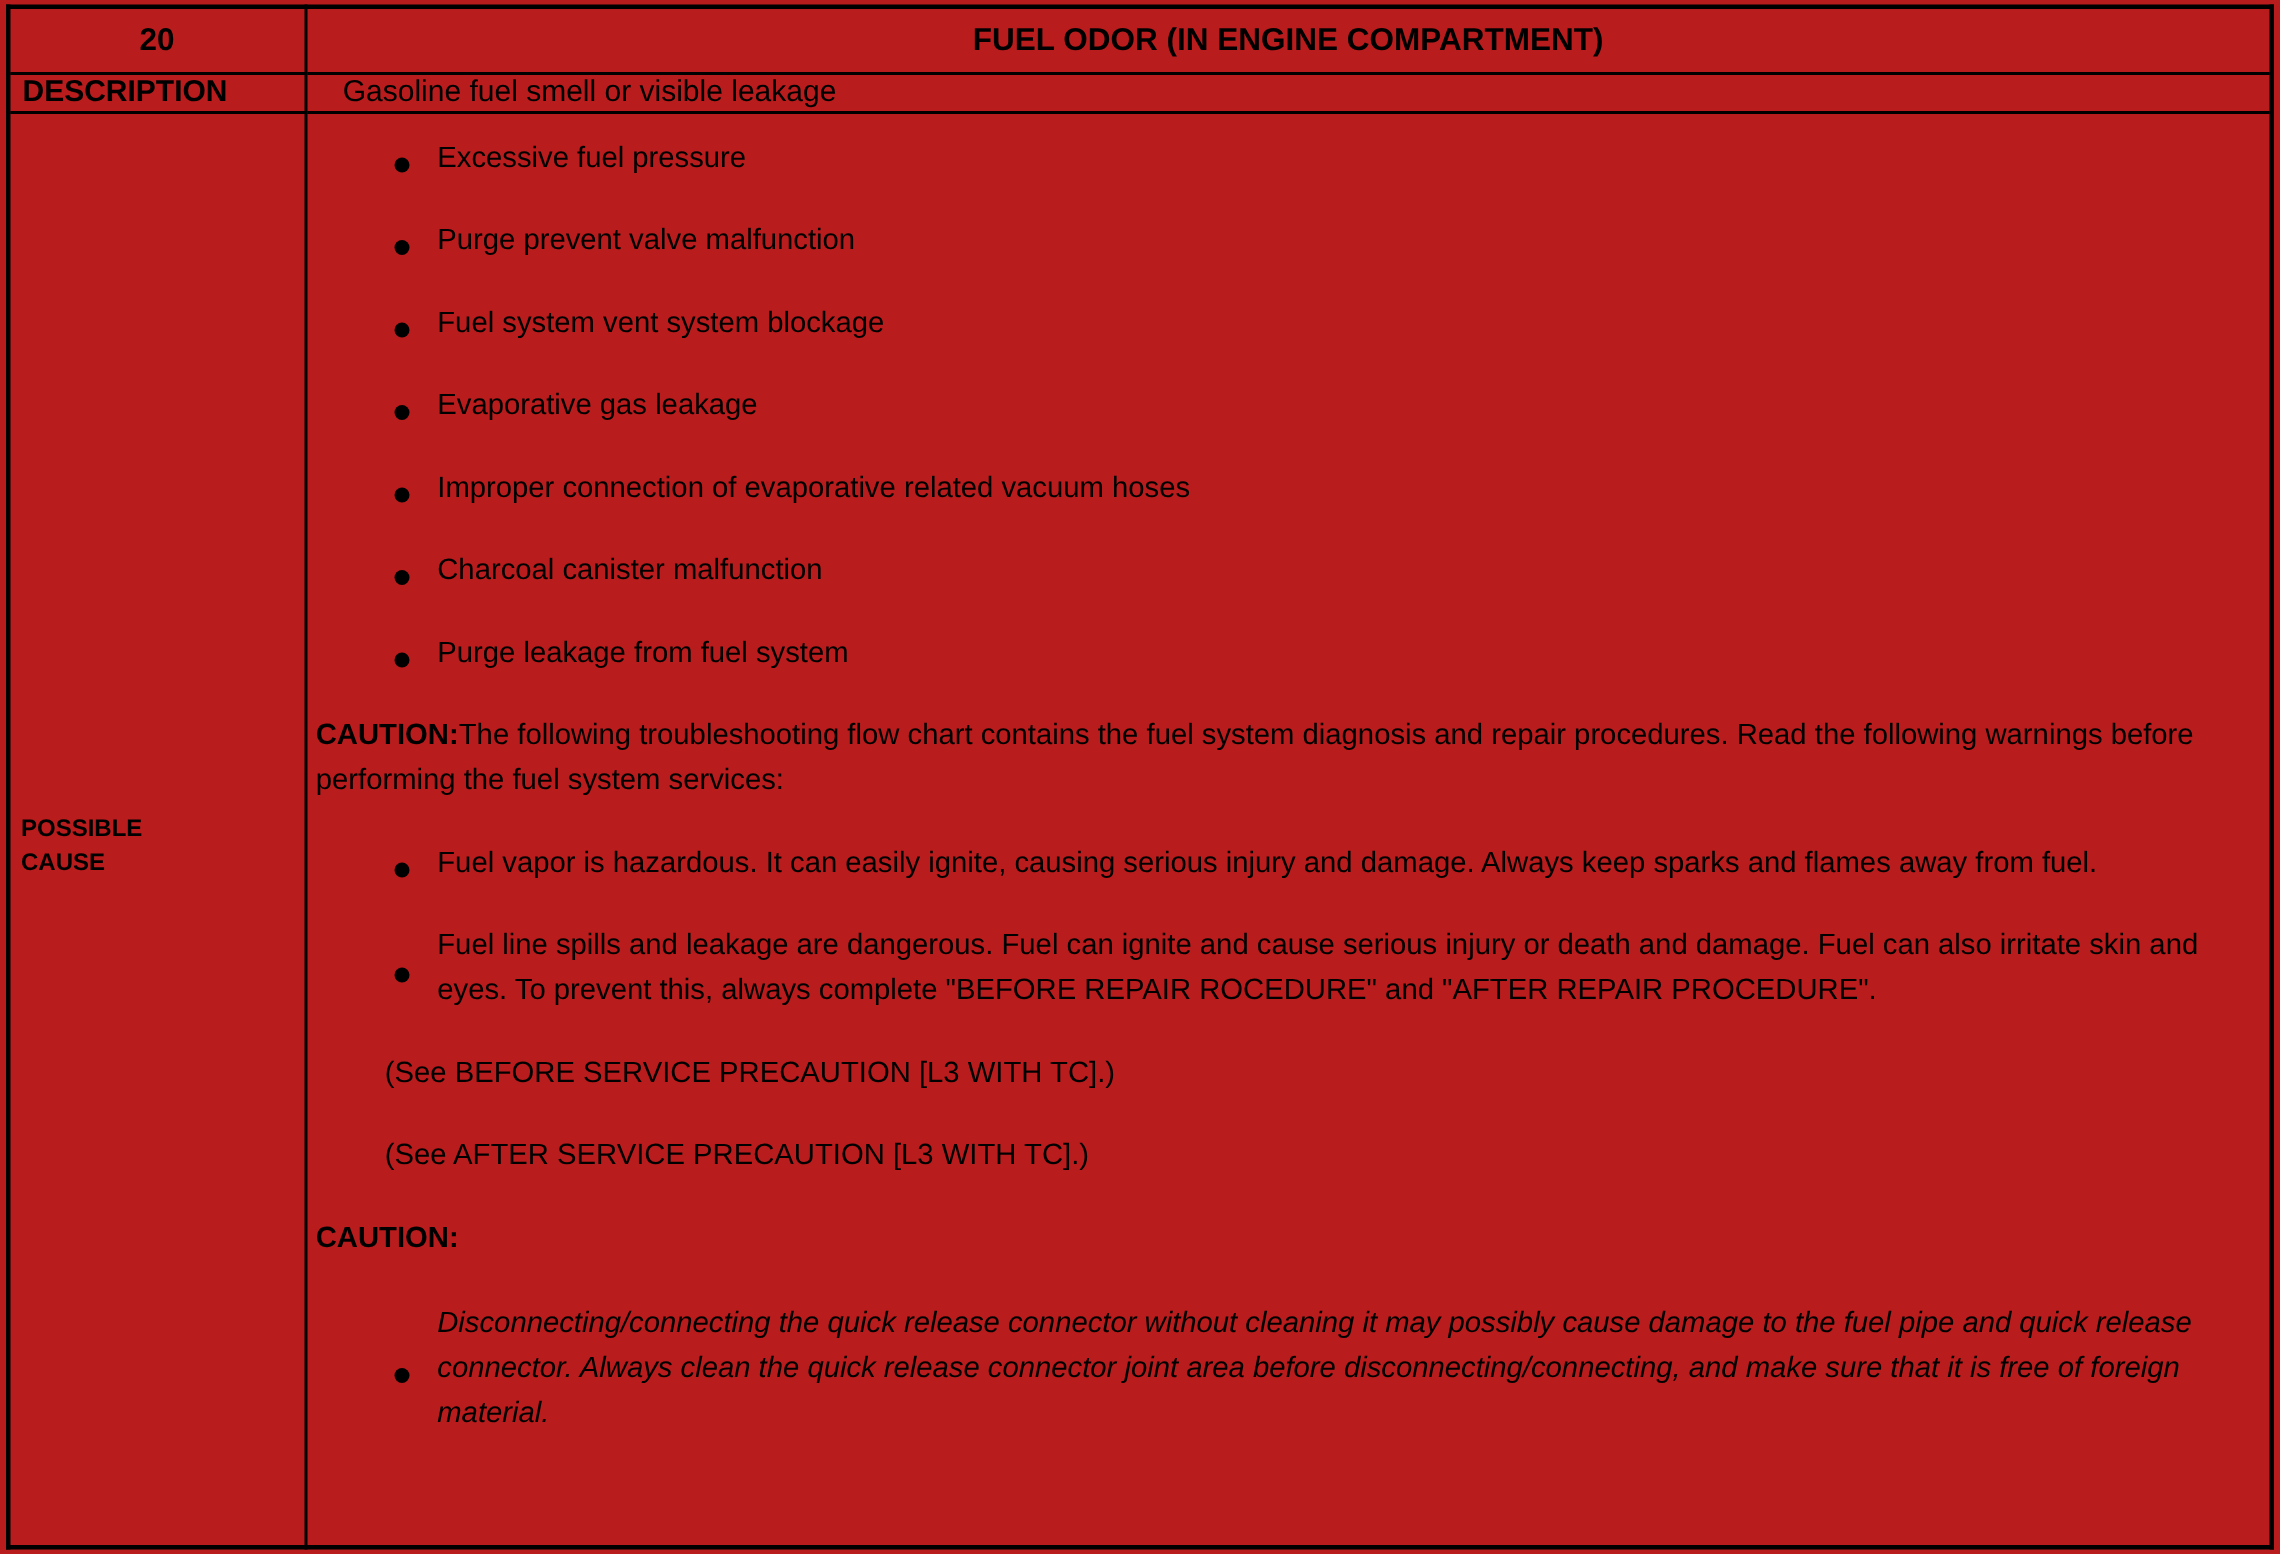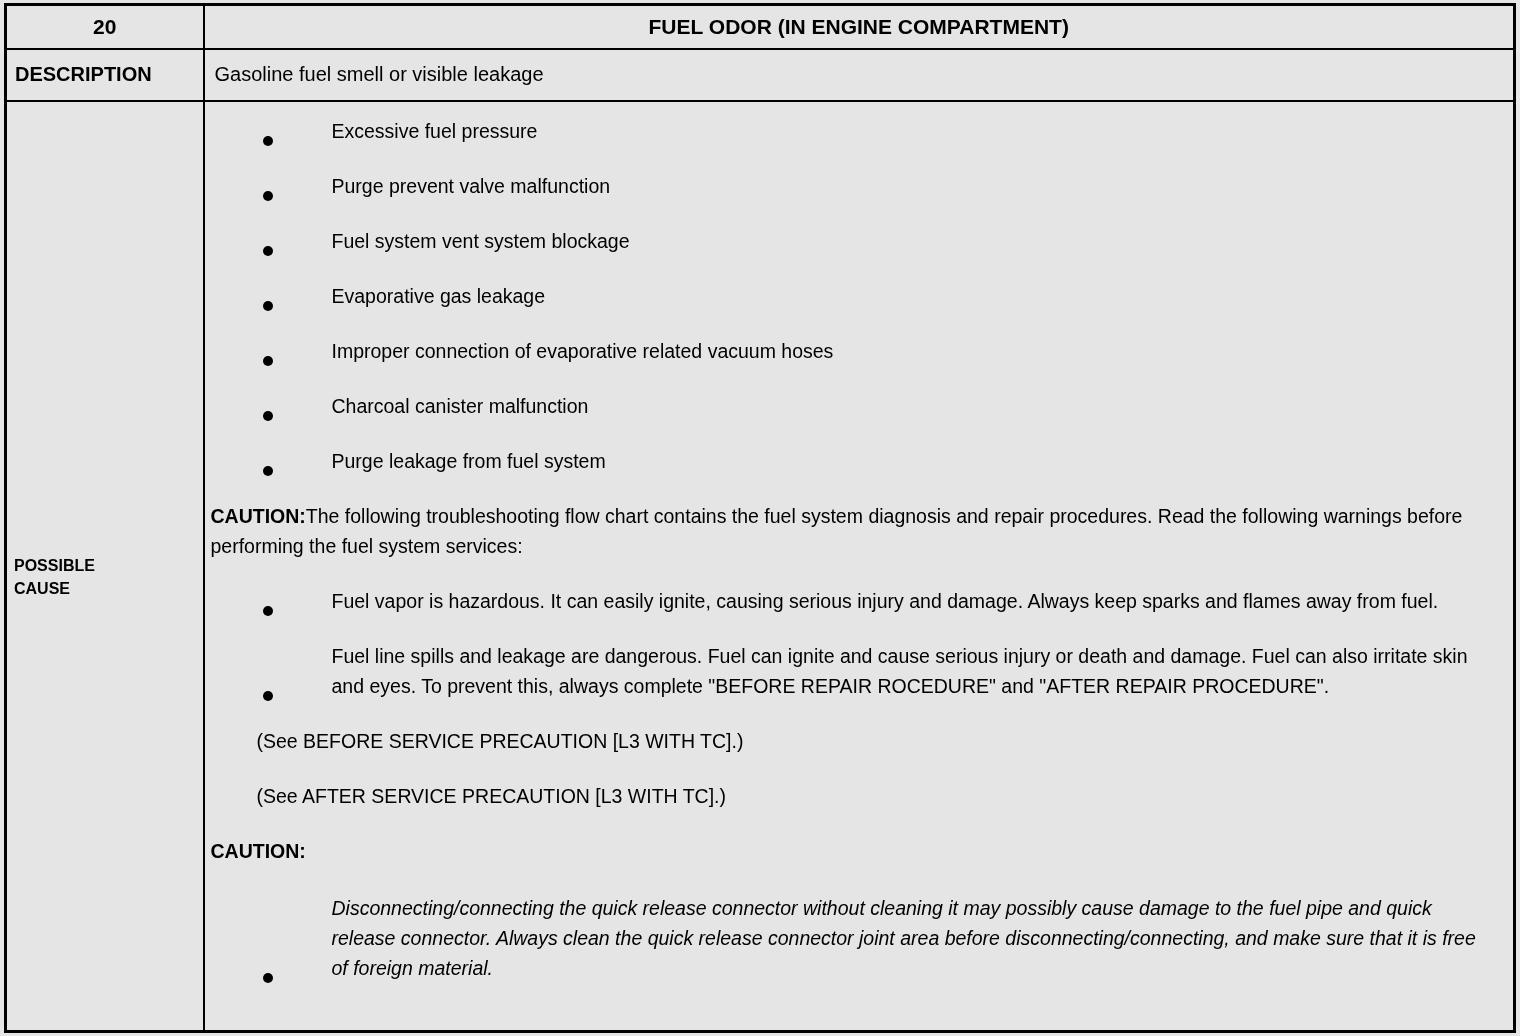--- a/index.html
+++ b/index.html
@@ -2,21 +2,21 @@
 <html><head>
 <meta charset="utf-8">
 <style>
   * { box-sizing: border-box; }
   html, body { margin: 0; padding: 0; background: #ffffff; }
   body { font-family: "Liberation Sans", sans-serif; color: #000; }
   .page {
     width: 1520px;
     height: 1036px;
     padding: 3px 4px;
-    background: #e5e5e5;
+    background: #b91c1c;
   }
   table.ts-table {
     border-collapse: collapse;
     width: 100%;
     height: 100%;
     border: 3px solid #000;
   }
   td {
     border: 2px solid #000;
     vertical-align: top;
@@ -27,44 +27,43 @@
   
   tr.header-row td {
     height: 44px;
     text-align: center;
     vertical-align: middle;
     font-weight: bold;
     font-size: 21px;
   }
 
   
-  tr.desc-row td { height: 52px; vertical-align: middle; font-size: 20px; }
+  tr.desc-row td { height: 26px; vertical-align: middle; font-size: 20px; }
   .desc-label { font-weight: bold; padding-left: 8px; }
-  .desc-value { padding-left: 10px; }
+  .desc-value { padding-left: 24px; }
 
   
   .cause-label-cell {
     vertical-align: middle;
     font-weight: bold;
     font-size: 16px;
     padding-left: 7px;
     white-space: pre-line;
     line-height: 1.45;
   }
   .cause-content {
     padding: 14px 22px 8px 6px;
     font-size: 19.5px;
     line-height: 30px;
   }
 
   .bullet {
     display: flex;
-    align-items: flex-end;
+    align-items: center;
     margin: 0 0 25px 52px;
-    gap: 40px;
   }
   .bullet .dot {
     flex: none;
     width: 10px;
     height: 10px;
     border-radius: 50%;
     background: #000;
     margin: 10px 19px 0 0;
   }
   .para { margin: 0 0 25px 0; }

